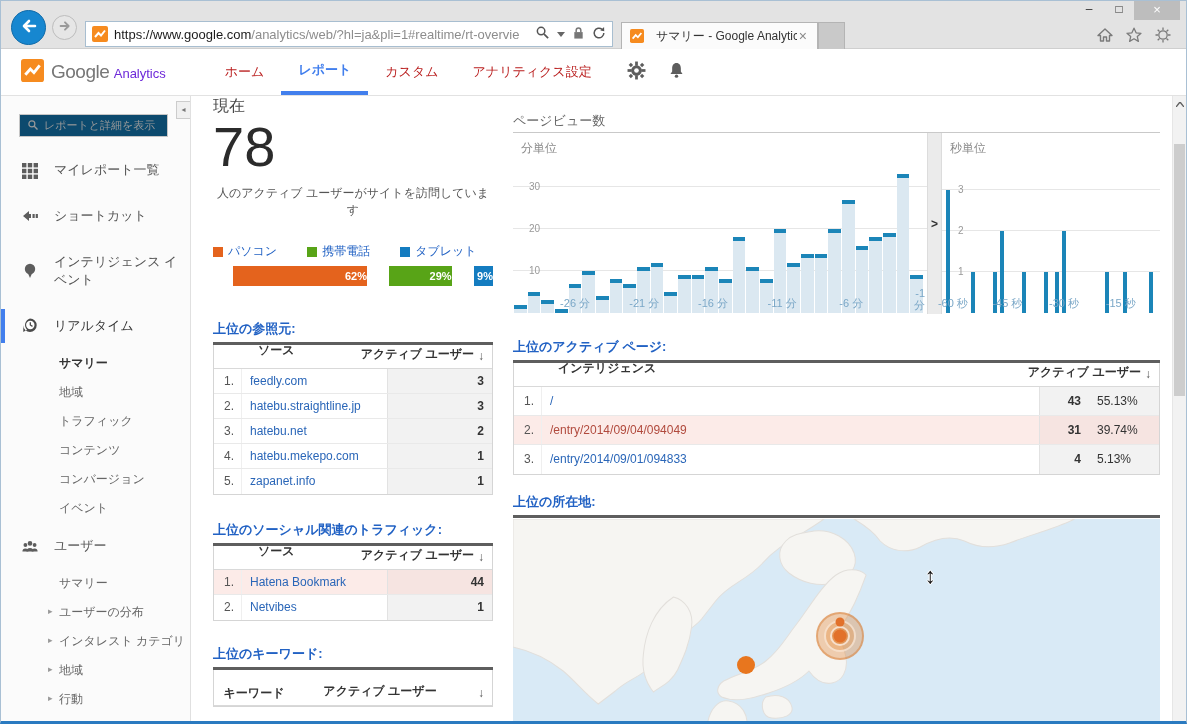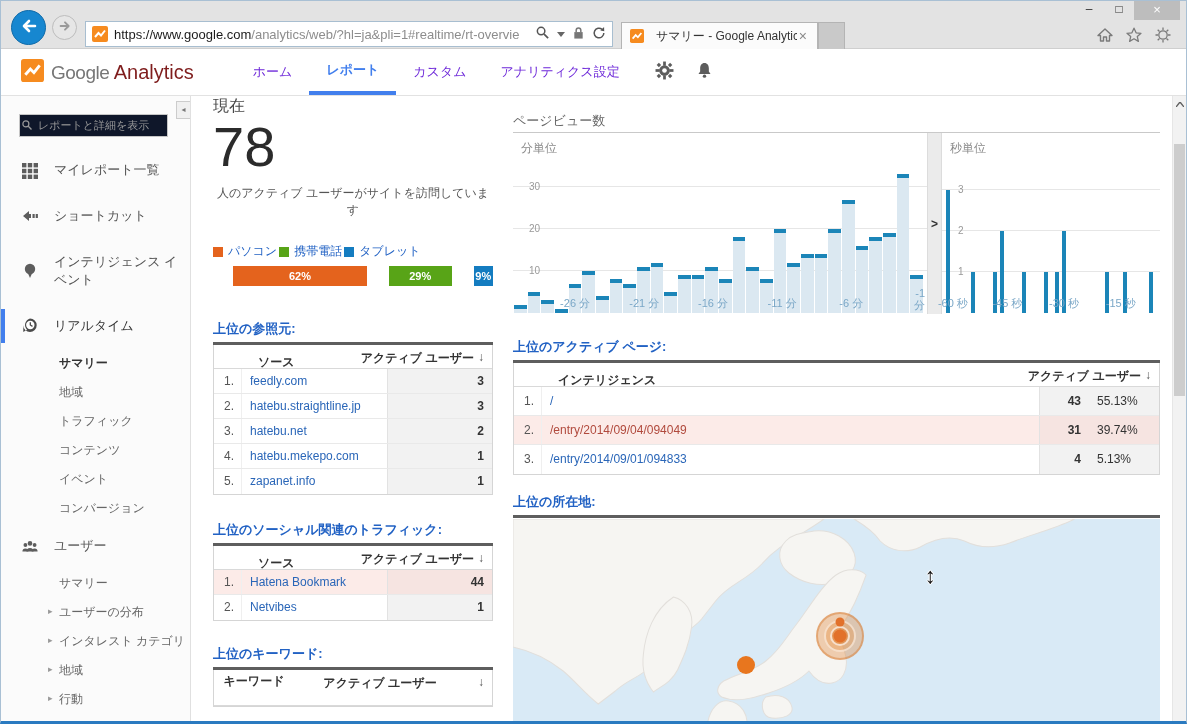--- a/index.html
+++ b/index.html
@@ -24,66 +24,66 @@
   .tab { position:absolute; left:620px; top:21px; width:197px; height:27px; background:#fbfbfb; border:1px solid #b4b4b4; border-bottom:none; display:flex; align-items:center; padding:0 8px; font-size:12px; color:#333; }
   .tab-title { flex:1; white-space:nowrap; overflow:hidden; margin-left:6px; }
   .tab-close { color:#8a8a8a; font-size:14px; padding:0 2px; }
   .tab-stub { position:absolute; left:817px; top:21px; width:27px; height:27px; background:#c9c9c9; border:1px solid #b4b4b4; border-bottom:none; }
   .chrome-icons { position:absolute; right:14px; top:25px; display:flex; gap:11px; align-items:center; }
 
   
   .ga-header { height:47px; background:#fff; border-bottom:1px solid #e2e2e2; display:flex; align-items:stretch; }
   .ga-logo { display:flex; align-items:center; gap:7px; margin-left:20px; }
   .logo-google { font-size:19px; color:#777; letter-spacing:-0.5px; }
-  .logo-analytics { font-size:20px; color:#7f1d1d; }
+  .logo-analytics { font-size:13px; color:#6d28d9; }
   .ga-nav { display:flex; margin-left:42px; }
-  .ga-nav-item { padding:0 17px; line-height:46px; font-size:13px; color:#6d28d9; cursor:pointer; }
+  .ga-nav-item { padding:0 17px; line-height:46px; font-size:13px; color:#b91c1c; cursor:pointer; }
   .ga-nav-item.active { color:#427fed; border-bottom:4px solid #427fed; line-height:42px; font-weight:bold; }
   .ga-account { margin-left:auto; text-align:right; font-size:11px; padding-top:4px; line-height:13px; }
   .acct-email { color:#e8821e; font-weight:bold; }
   .acct-property { color:#333; display:inline-block; }
   .acct-view { color:#777; }
   .ga-header-icons { display:flex; align-items:center; gap:22px; margin:0 24px 0 18px; }
 
   
   .app-body { display:flex; height:625px; overflow:hidden; background:#fff; }
 
   
   .sidebar { width:190px; flex-shrink:0; background:#fbfbfb; border-right:1px solid #e0e0e0; position:relative; overflow:hidden; }
   .collapse-btn { position:absolute; top:5px; right:0; width:14px; height:18px; background:#f0f0f0; border:1px solid #ccc; border-right:none; color:#777; font-size:8px; text-align:center; line-height:16px; cursor:pointer; }
-  .search-box { margin:18px 22px 10px 18px; height:23px; border:1px solid #c6c6c6; background:#0f172a; display:flex; align-items:center; padding:0 1px; gap:5px;text-align:right; }
+  .search-box { margin:18px 22px 10px 18px; height:23px; border:1px solid #c6c6c6; background:#0c4a6e; display:flex; align-items:center; padding:0 7px; gap:5px;text-align:right; }
   .search-ph { color:#999; font-size:11px; white-space:nowrap; }
   .sb-item { display:flex; align-items:center; gap:15px; padding:14px 0 14px 20px; font-size:13px; color:#555; position:relative; cursor:pointer; }
   .sb-item.active::before { content:''; position:absolute; left:0; top:6px; bottom:6px; width:4px; background:#427fed; }
   .sb-item.active { color:#333; }
   .sb-icon { width:18px; height:18px; display:inline-flex; }
   .sb-sub { padding:6px 0 6px 58px; font-size:12px; color:#666; cursor:pointer; position:relative; }
   .sb-sub.current { font-weight:bold; color:#333; }
   .sb-sub .tri { color:#999; font-size:9px; position:absolute; left:47px; top:8px; }
 
   
   .main { flex:1; min-width:0; padding:0 12px 0 22px; background:#fff; overflow:hidden; }
   .main-inner { display:flex; gap:20px; }
   .col-left { width:280px; flex-shrink:0; }
   .col-right { flex:1; min-width:0; }
 
   .now-label { text-align:left; font-size:16px; color:#484848; }
   .now-value { text-align:left; font-size:56px; color:#2b2b2b; line-height:60px; }
   .now-sub { text-align:center; font-size:12px; color:#555; margin-top:8px; }
-  .legend { margin-top:24px; display:flex; gap:2px; font-size:12px; }
+  .legend { margin-top:24px; display:flex; gap:30px; font-size:12px; }
   .legend-item { color:#2262c4; display:flex; gap:5px; align-items:center; cursor:pointer; }
   .legend-swatch { width:10px; height:10px; display:inline-block; }
   .device-bar { margin-top:6px; height:20px; display:flex; }
-  .device-seg { height:100%; color:#fff; font-size:11px; font-weight:bold; text-align:center; line-height:20px; margin-right:2px; overflow:hidden;margin-left:20px; }
+  .device-seg { height:100%; color:#fff; font-size:11px; font-weight:bold; text-align:right; line-height:20px; margin-right:2px; overflow:hidden;margin-left:20px; }
   .device-seg:last-child { margin-right:0; }
 
   .tbl-title { color:#2262c4; font-weight:bold; font-size:13px; padding-bottom:4px; border-bottom:3px solid #5e5e5e; }
   .mt-ref { margin-top:34px; } .mt-soc { margin-top:26px; } .mt-kw { margin-top:24px; }
   .tbl { border:1px solid #d5d5d5; border-top:none; font-size:12px; background:#fff; }
-  .tbl-head { display:flex; align-items:flex-start; padding:5px 8px; font-weight:bold; color:#333; border-bottom:1px solid #d9d9d9; height:24px; }
+  .tbl-head { display:flex; align-items:flex-end; padding:5px 8px; font-weight:bold; color:#333; border-bottom:1px solid #d9d9d9; height:24px; }
   .sort-ic { color:#555; margin-left:4px; }
   .tbl-row { display:flex; align-items:stretch; border-bottom:1px solid #e9e9e9; height:25px; }
   .tbl-row:last-child { border-bottom:none; }
   .tbl-row.highlight { background:#fcebe8; }
   .cell-num { width:28px; text-align:right; color:#555; padding-right:7px; line-height:25px; border-right:1px solid #efefef; }
   .cell-link { flex:1; color:#2a66b8; padding-left:8px; line-height:25px; text-decoration:none; white-space:nowrap; overflow:hidden; cursor:pointer; }
   .cell-val { width:105px; text-align:right; background:#f2f2f2; font-weight:bold; color:#333; padding-right:8px; line-height:25px; border-left:1px solid #e2e2e2; }
   .tbl-row.highlight .cell-val { background:#f6e4e1; }
   .ap-row { height:29px; }
   .ap-row .cell-num, .ap-row .cell-link, .ap-users, .ap-pct { line-height:29px; }
@@ -296,22 +296,22 @@
                 <circle cx="9.3" cy="8" r="4.2" fill="#fff"></circle>
                 <path d="M9.3 5.2 V8 L11.5 9.4" stroke="#4a4a4a" stroke-width="1.3" fill="none"></path>
               </svg>
             </span>
             <span>リアルタイム</span>
           </div>
           <div class="sb-sub current"><span>サマリー</span></div>
           <div class="sb-sub"><span>地域</span></div>
           <div class="sb-sub"><span>トラフィック</span></div>
           <div class="sb-sub"><span>コンテンツ</span></div>
+          <div class="sb-sub"><span>コンバージョン</span></div>
           <div class="sb-sub"><span>イベント</span></div>
-          <div class="sb-sub"><span>コンバージョン</span></div>
           <div class="sb-item">
             <span class="sb-icon">
               <svg width="18" height="18" viewBox="0 0 18 18" fill="#5d5d5d">
                 <circle cx="4.4" cy="8" r="1.9"></circle>
                 <circle cx="13.6" cy="8" r="1.9"></circle>
                 <circle cx="9" cy="6.4" r="2.3"></circle>
                 <path d="M1.4 14.5 a3 3 0 0 1 6 0 Z"></path>
                 <path d="M10.6 14.5 a3 3 0 0 1 6 0 Z"></path>
                 <path d="M5.4 14.5 a3.6 3.6 0 0 1 7.2 0 Z"></path>
               </svg>

